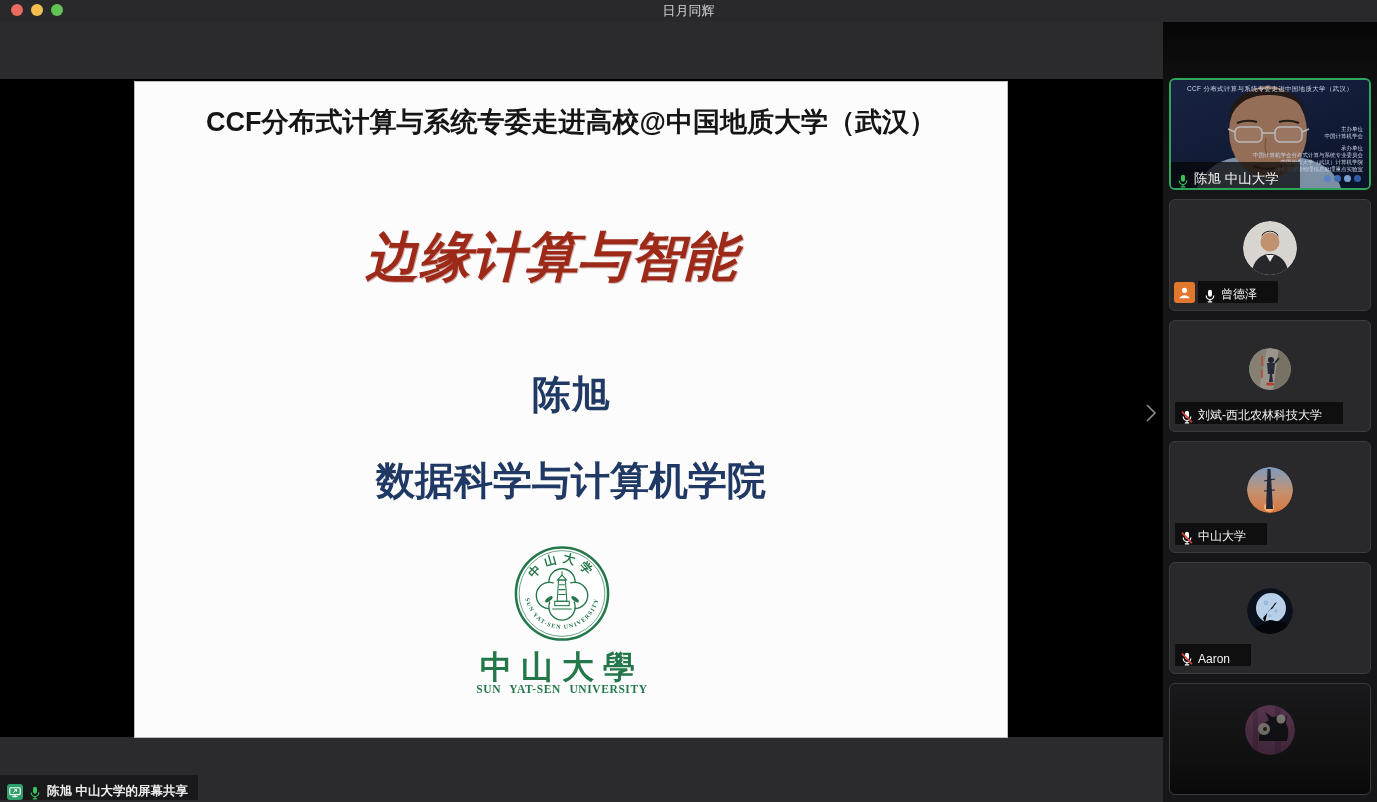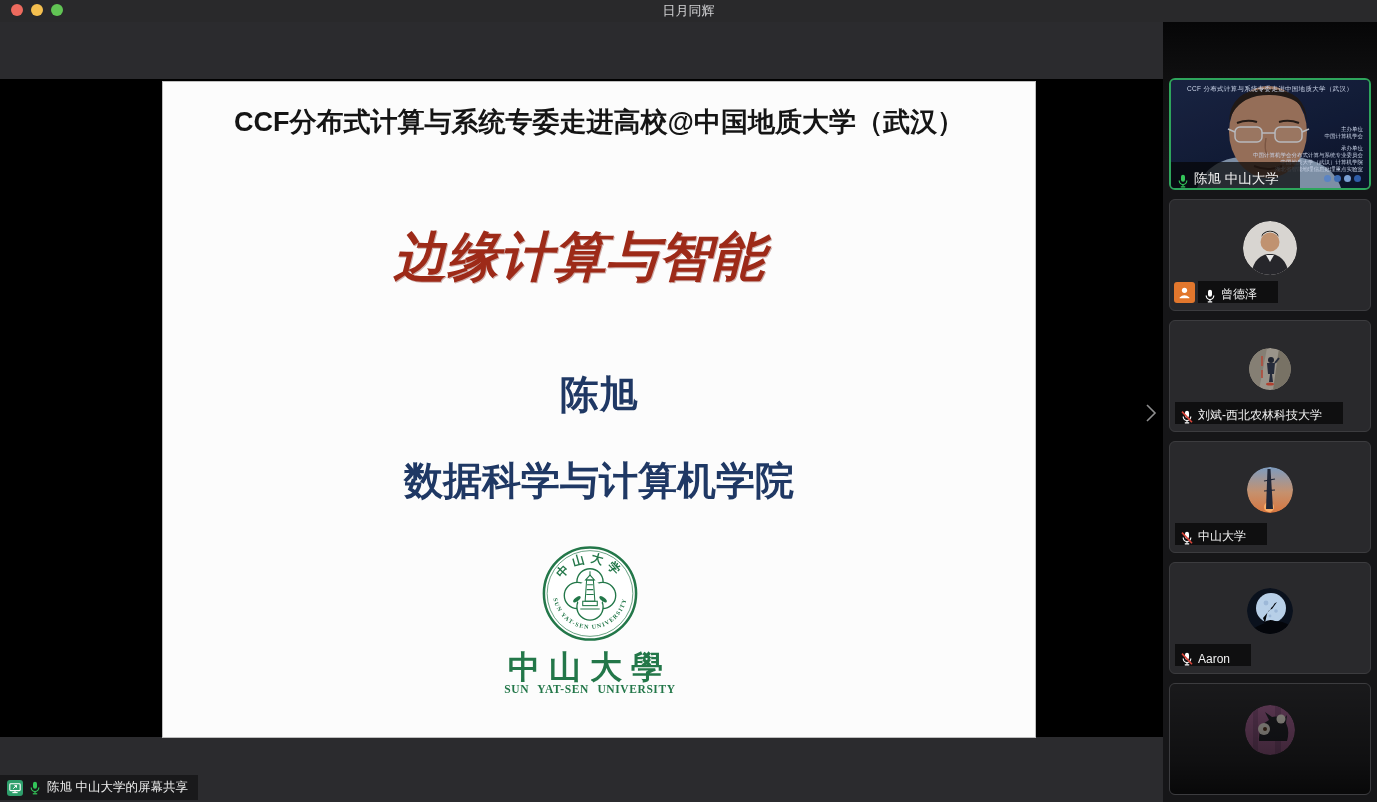--- a/index.html
+++ b/index.html
@@ -12,42 +12,42 @@
               background:#29292b; display:flex; align-items:center; }
   .traffic { position:absolute; left:11px; top:4px; display:flex; gap:8px; }
   .light { width:12px; height:12px; border-radius:50%; }
   .titlebar-title { width:100%; text-align:center; color:#d2d2d4; font-size:13px; font-weight:500; }
 
   
   .main { position:absolute; left:0; top:22px; width:1163px; height:780px; background:#000; }
   .strip-top { position:absolute; left:0; top:0; width:1163px; height:57px; background:#2b2b2e; }
   .strip-bottom { position:absolute; left:0; top:715px; width:1163px; height:65px; background:#2b2b2e; }
 
-  .slide { position:absolute; left:163px; top:60px; width:872px; height:655px;
+  .slide { position:absolute; left:135px; top:60px; width:872px; height:655px;
            background:#fcfcfc; box-shadow:0 0 0 1px #bfbfbf; }
   .slide-header { position:absolute; left:0; top:22px; width:872px; text-align:center;
                   font-size:27px; font-weight:700; color:#151515; letter-spacing:0px; }
   .slide-main-title { position:absolute; left:0; top:140px; width:832px; text-align:center;
                   font-size:53px; font-weight:800; color:#9D2A18;
                   text-shadow:1px 1px 0 rgba(120,30,20,0.35);font-style:italic; }
   .slide-author { position:absolute; left:0; top:286px; width:872px; text-align:center;
                   font-size:39px; font-weight:700; color:#1F3864; }
   .slide-dept { position:absolute; left:0; top:372px; width:872px; text-align:center;
                   font-size:39px; font-weight:700; color:#1F3864; }
   .seal { position:absolute; left:427px; top:463px; transform:translateX(-50%); }
   .logo-cn { position:absolute; left:427px; top:564px; transform:translateX(-50%); white-space:nowrap;
              font-family:"Liberation Serif", serif; font-size:32px; font-weight:700;
              color:#237749; letter-spacing:9px; }
   .logo-en { position:absolute; left:427px; top:601px; transform:translateX(-50%); white-space:nowrap;
              font-family:"Liberation Serif", serif; font-size:11.5px; font-weight:700;
              color:#237749; letter-spacing:0.6px; word-spacing:5px; }
 
   
-  .share-status { position:absolute; left:0; top:753px; height:25px; display:flex; align-items:center;
-                  gap:6px; padding:0 10px 0 7px; background:#19191b; }
+  .share-status { position:absolute; left:0; top:753px; height:25px; display:flex; align-items:flex-end;
+                  gap:6px; padding:0 10px 0 7px; background:#19191b;font-weight:bold; }
   .share-status span { color:#ececec; font-size:12.5px; }
 
   
   .chevron { position:absolute; left:1142px; top:380px; width:18px; height:22px; cursor:pointer; }
 
   
   .sidebar { position:absolute; left:1163px; top:22px; width:214px; height:780px;
              background:linear-gradient(#060607 0px, #101011 60px, #161618 140px, #161618 100%); }
   .tile { position:absolute; left:6px; width:202px; height:112px; border-radius:6px;
           background:#29292c; border:1px solid #3c3c3f; overflow:hidden; cursor:pointer; }

